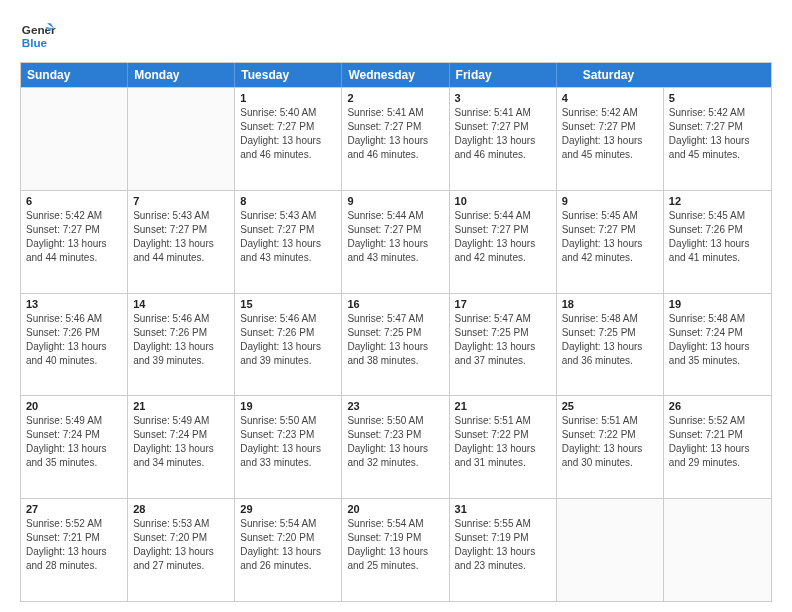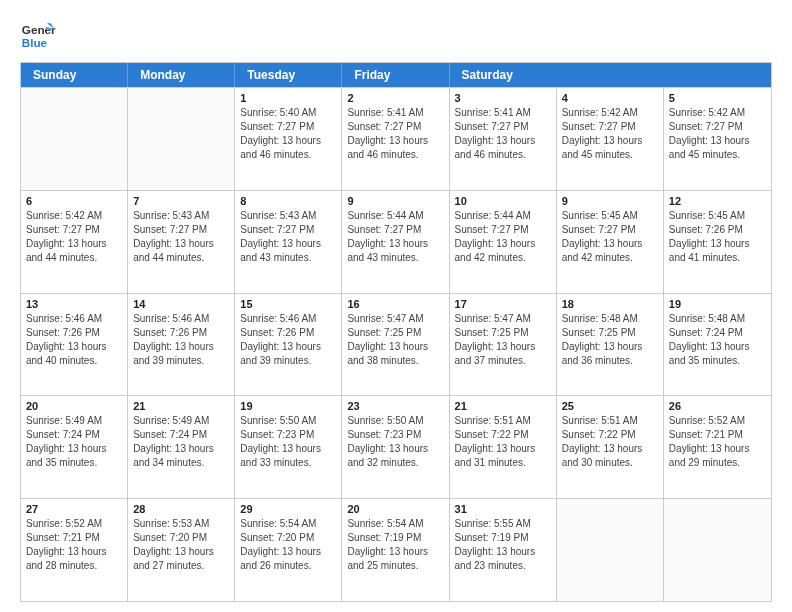--- a/index.html
+++ b/index.html
@@ -53,25 +53,25 @@
     }
     .cal-header-row {
       display: grid;
       grid-template-columns: repeat(7, 1fr);
       background-color: #2b7cd3;
     }
     .cal-header-cell {
       color: #fff;
       font-size: 12px;
       font-weight: bold;
-      padding: 5px 12px;
+      padding: 5px 6px;
       border-right: 1px solid #5a9ee0;
       text-align: left;
     }
-    .cal-header-cell:last-child { border-right: none; }
+    .cal-header-cell:last-child { border-right: none; margin-left: 20px; }
     .cal-body {
       flex: 1;
       display: flex;
       flex-direction: column;
     }
     .cal-week {
       flex: 1;
       display: grid;
       grid-template-columns: repeat(7, 1fr);
       border-top: 1px solid #ccc;
@@ -115,20 +115,21 @@
       <div class="main-title"></div>
       <div class="subtitle"></div>
     </div>
   </div>
 
   <div class="calendar">
     <div class="cal-header-row">
     <div class="cal-header-cell">Sunday</div>
         <div class="cal-header-cell">Monday</div>
         <div class="cal-header-cell">Tuesday</div>
+        <div class="cal-header-cell">Wednesday</div>
         <div class="cal-header-cell">Friday</div>
         <div class="cal-header-cell">Saturday</div>
       </div>
     <div class="cal-body">
     <div class="cal-week">
           <div class="cal-cell empty"></div>
           <div class="cal-cell empty"></div>
           <div class="cal-cell">
             <div class="day-number">1</div>
             <div class="day-info">Sunrise: 5:40 AM<br>Sunset: 7:27 PM<br>Daylight: 13 hours and 46 minutes.</div>

